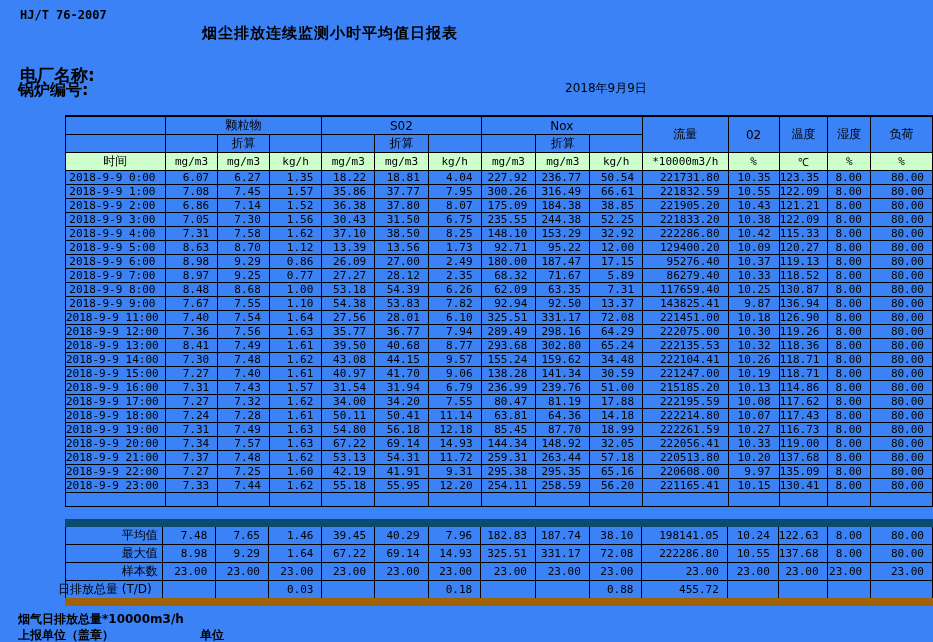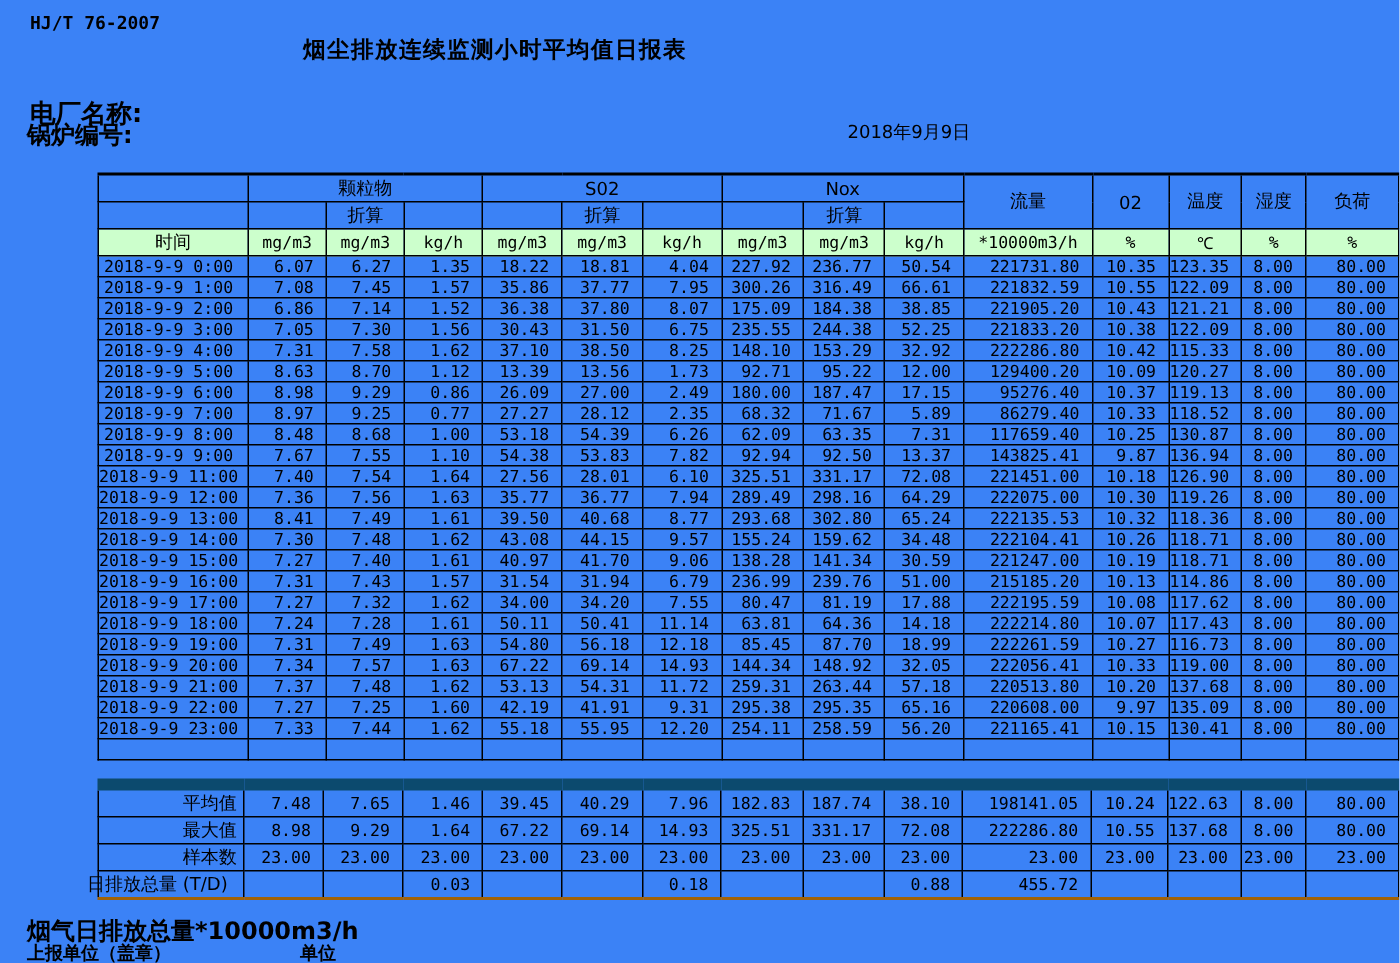--- a/index.html
+++ b/index.html
@@ -22,35 +22,35 @@
   #main-table { top:115px; }
   #summary-table { top:519px; }
   td {
     border:1px solid #000; vertical-align:middle; white-space:nowrap;
     overflow:visible; font-size:11px; height:14px;
   }
   tr.h1 td { height:12px; border-top:2px solid #000; }
   tr.h2 td { height:11px; }
   tr.h3 td { height:14px; }
   #summary-table tr:first-child td { border-top:8px solid #0c4a6e; }
-  #summary-table tr:last-child td  { border-bottom:2px solid #a16207; }
+  #summary-table tr:last-child td  { border-bottom:8px solid #a16207; }
   #summary-table td { height:13px; }
 
   .zh  { font-family:"DejaVu Sans","Liberation Sans",sans-serif; font-size:12px; text-align:center; }
   .num, .time, .unit { font-family:"DejaVu Sans Mono","Liberation Mono",monospace; font-size:11px; }
   .num  { text-align:right; padding-right:8px; }
   .time { text-align:center; padding-right:6px; }
   .unit { text-align:center; }
   .green { background:var(--green,#ccffcc); }
   .sum-label { font-family:"DejaVu Sans","Liberation Sans",sans-serif; font-size:12px;
     text-align:right; padding-right:4px; }
   .total-label { font-family:"DejaVu Sans","Liberation Sans",sans-serif; font-size:12px;
     text-align:left; text-indent:-8px; }
 
-  .footer-note  { left:18px;  top:611px; font-weight:bold; font-size:16px; }
+  .footer-note  { left:18px;  top:611px; font-weight:bold; font-size:12px; }
   .footer-report{ left:18px;  top:627px; font-weight:bold; font-size:12px; }
   .footer-unit  { left:200px; top:627px; font-weight:bold; font-size:12px; }
 </style>
 </head>
 <body>
 
 <div class="page">
 
   <div class="abs standard">HJ/T  76-2007</div>
   <div class="abs title">烟尘排放连续监测小时平均值日报表</div>

